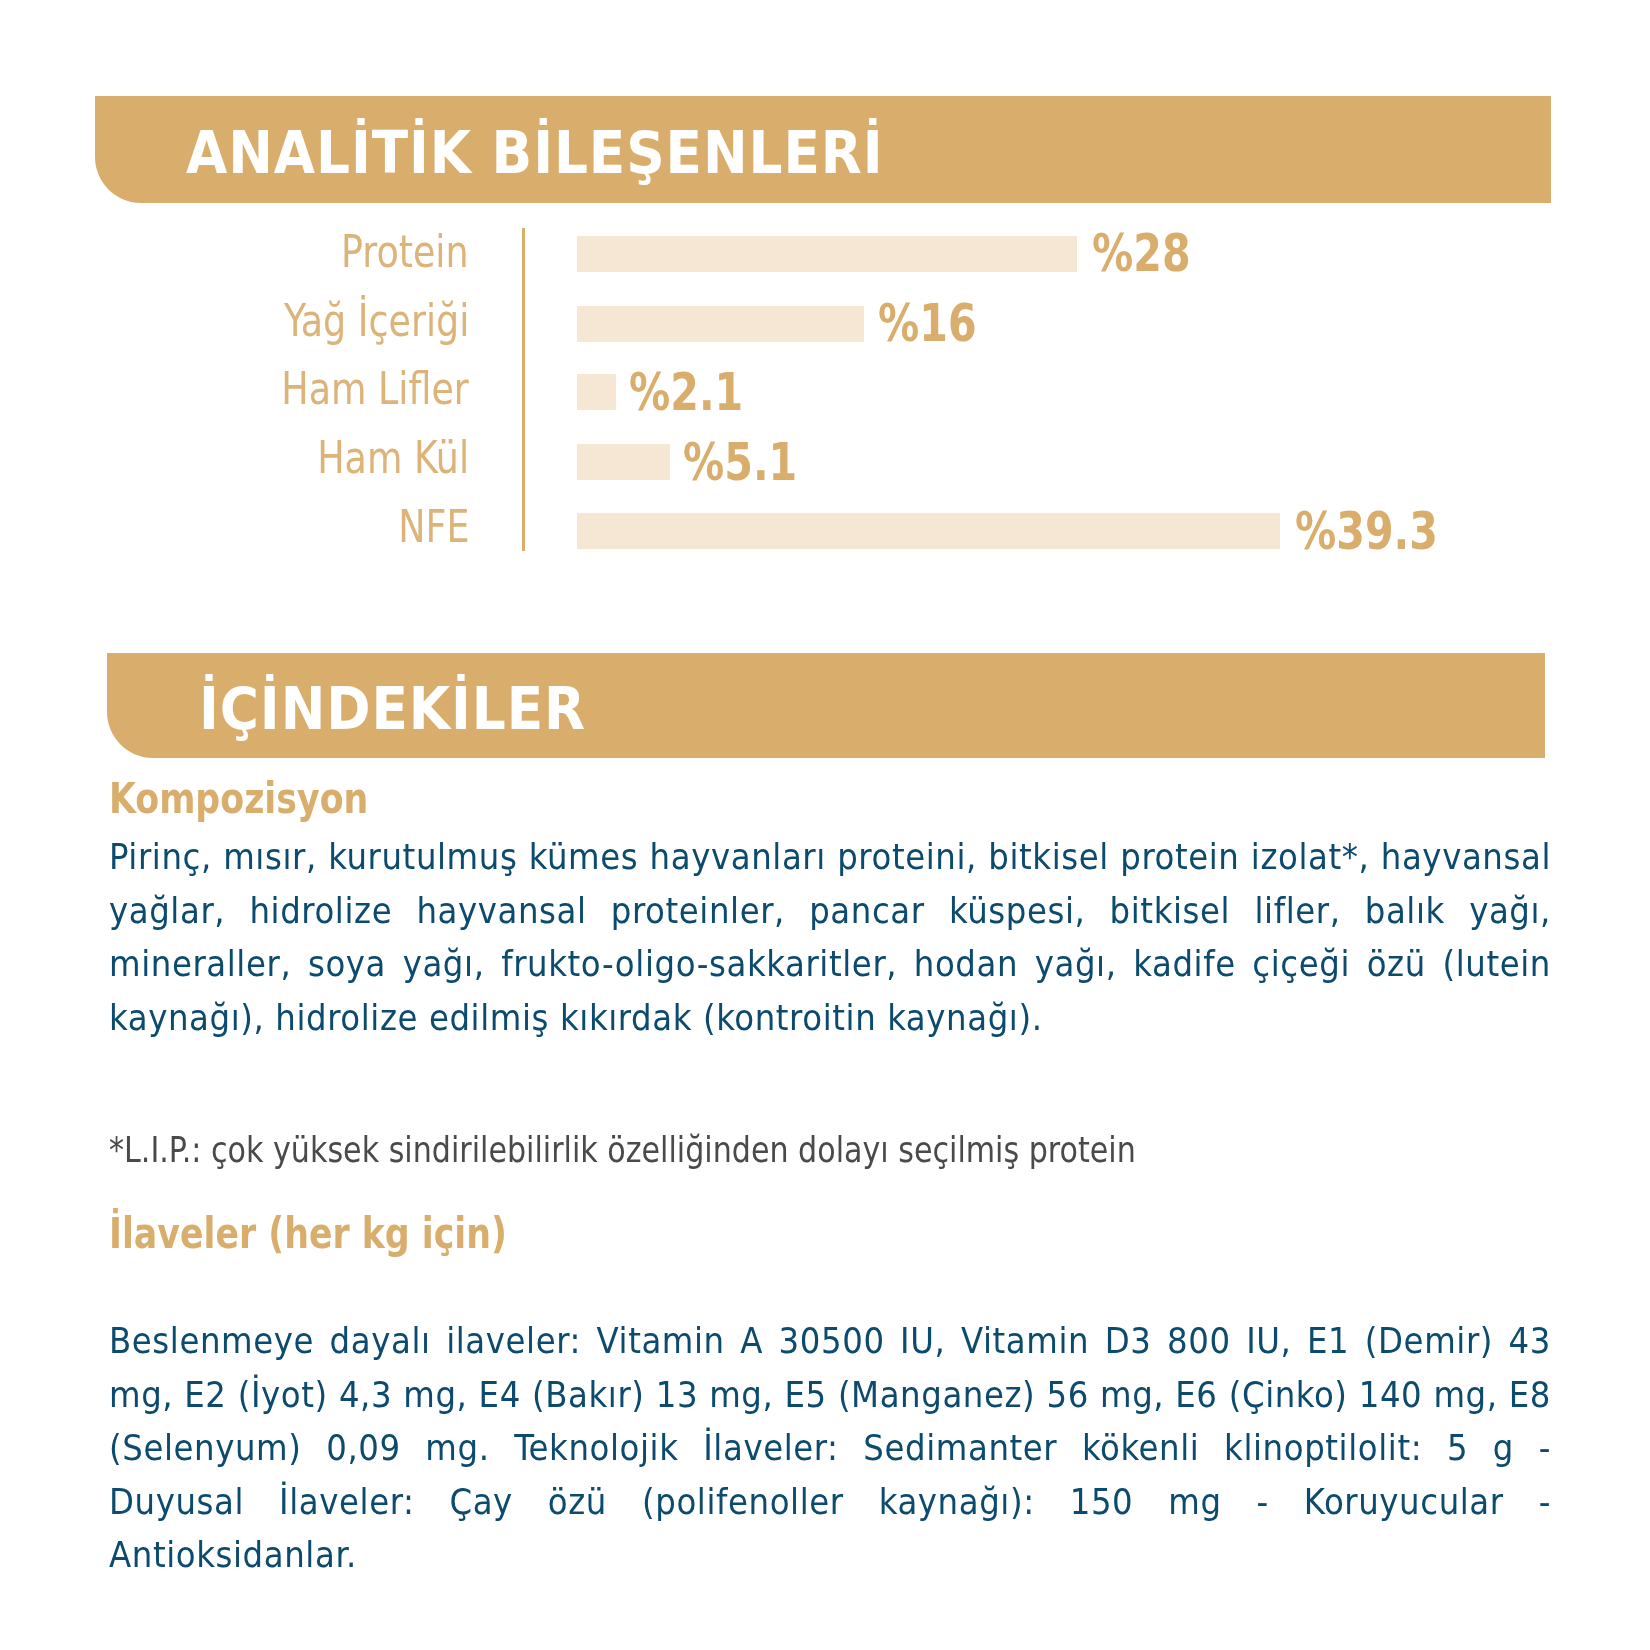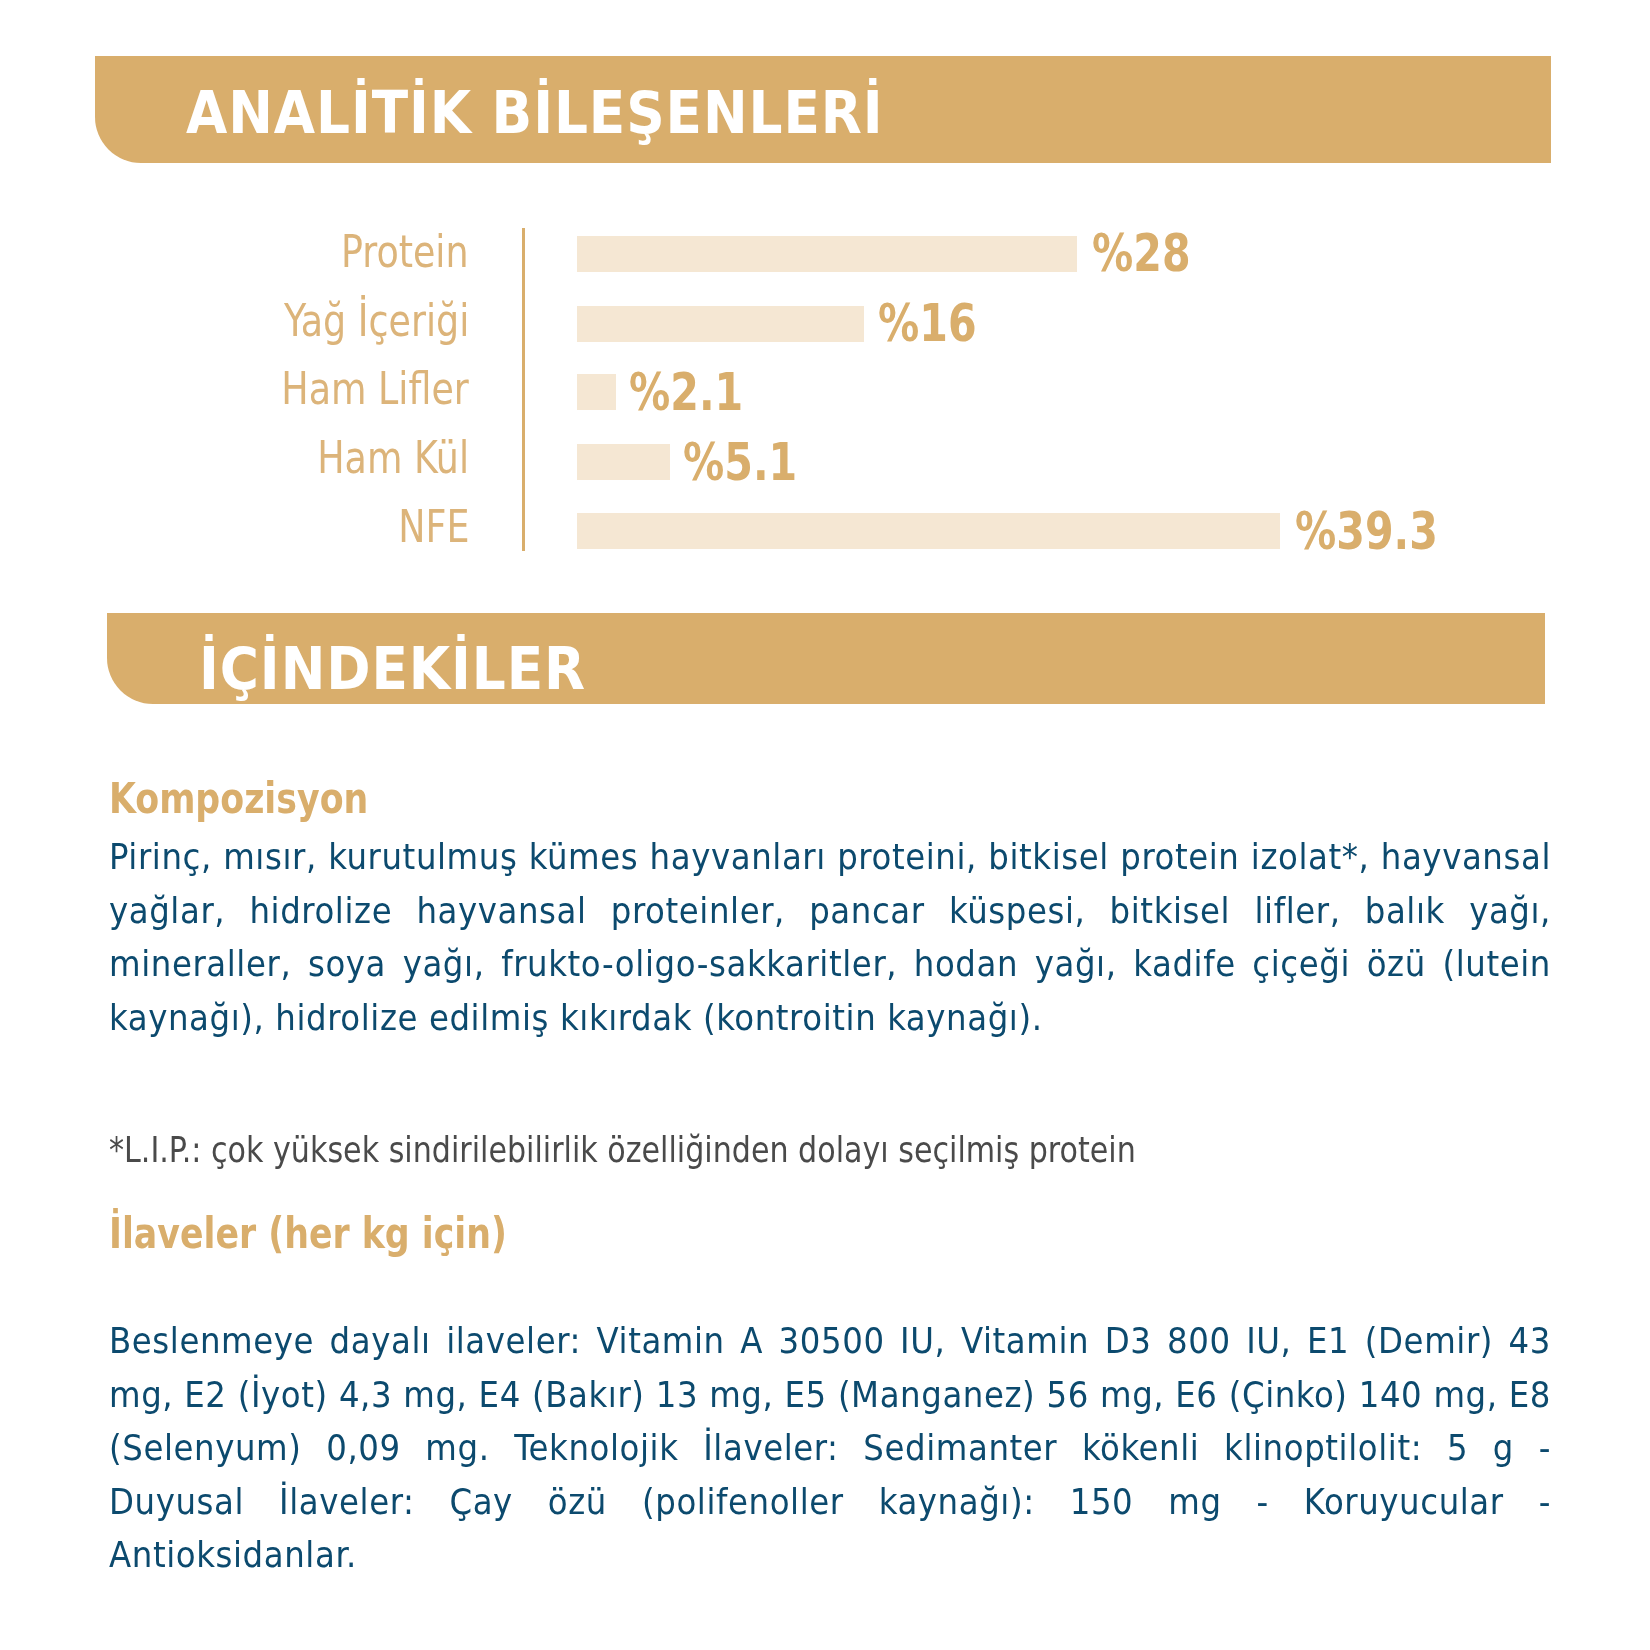--- a/index.html
+++ b/index.html
@@ -1,18 +1,18 @@
 <!DOCTYPE html>
 <html><head>
 <meta charset="utf-8">
 <style>
   html, body { margin:0; padding:0; }
   body { width:1650px; height:1650px; background:#ffffff; position:relative; overflow:hidden;
          font-family:"DejaVu Sans Condensed","DejaVu Sans", sans-serif; }
-  .band { position:absolute; background:#d9ae6c; border-bottom-left-radius:46px; }
+  .band { position:absolute; background:#d9ae6c; border-bottom-left-radius:46px;margin-top:40px; }
   .band-title { position:absolute; color:#ffffff; font-family:"DejaVu Sans", sans-serif; font-weight:bold;
                 font-size:58px; letter-spacing:1px; line-height:1; transform:scaleX(0.92); transform-origin:left center; }
   .chart { position:absolute; left:0; top:0; width:1650px; height:560px;margin-top:11px; }
   .row-label { position:absolute; right:1181px; color:#dcb47a; font-size:44px; line-height:1;
                transform:scaleX(0.92); transform-origin:right center; white-space:nowrap; }
   .divider { position:absolute; left:522px; top:217px; width:3px; height:323px; background:#d9ae6c; }
   .bar { position:absolute; height:36px; background:#f5e7d3; }
   .bar-value { position:absolute; color:#d9ae6c; font-weight:bold; font-size:52px; line-height:1;
                transform:scaleX(0.88); transform-origin:left center; white-space:nowrap; }
   .subhead { position:absolute; left:109px; color:#d9ae6c; font-weight:bold; font-size:42px; line-height:1;
@@ -46,21 +46,21 @@
 
   <div class="row-label" style="top:425px;">Ham Kül</div>
   <div class="bar" style="left:577px; top:433px; width:93px;"></div>
   <div class="bar-value" style="left:683px; top:425px;">%5.1</div>
 
   <div class="row-label" style="top:494px;">NFE</div>
   <div class="bar" style="left:577px; top:502px; width:703px;"></div>
   <div class="bar-value" style="left:1295px; top:494px;">%39.3</div>
 </div>
 
-<div class="band" style="left:107px; top:613px; width:1438px; height:91px;">
+<div class="band" style="left:107px; top:613px; width:1438px; height:105px;">
   <div class="band-title" style="left:92px; top:27px;">İÇİNDEKİLER</div>
 </div>
 
 <div class="subhead" style="top:778px;">Kompozisyon</div>
 <div class="para" style="top:830px;">Pirinç, mısır, kurutulmuş kümes hayvanları proteini, bitkisel protein izolat*, hayvansal yağlar, hidrolize hayvansal proteinler, pancar küspesi, bitkisel lifler, balık yağı, mineraller, soya yağı, frukto-oligo-sakkaritler, hodan yağı, kadife çiçeği özü (lutein kaynağı), hidrolize edilmiş kıkırdak (kontroitin kaynağı).</div>
 <div class="note" style="top:1132px;">*L.I.P.: çok yüksek sindirilebilirlik özelliğinden dolayı seçilmiş protein</div>
 
 <div class="subhead" style="top:1213px;">İlaveler (her kg için)</div>
 <div class="para" style="top:1314px;">Beslenmeye dayalı ilaveler: Vitamin A 30500 IU, Vitamin D3 800 IU, E1 (Demir) 43 mg, E2 (İyot) 4,3 mg, E4 (Bakır) 13 mg, E5 (Manganez) 56 mg, E6 (Çinko) 140 mg, E8 (Selenyum) 0,09 mg. Teknolojik İlaveler: Sedimanter kökenli klinoptilolit: 5 g - Duyusal İlaveler: Çay özü (polifenoller kaynağı): 150 mg - Koruyucular - Antioksidanlar.</div>
 

